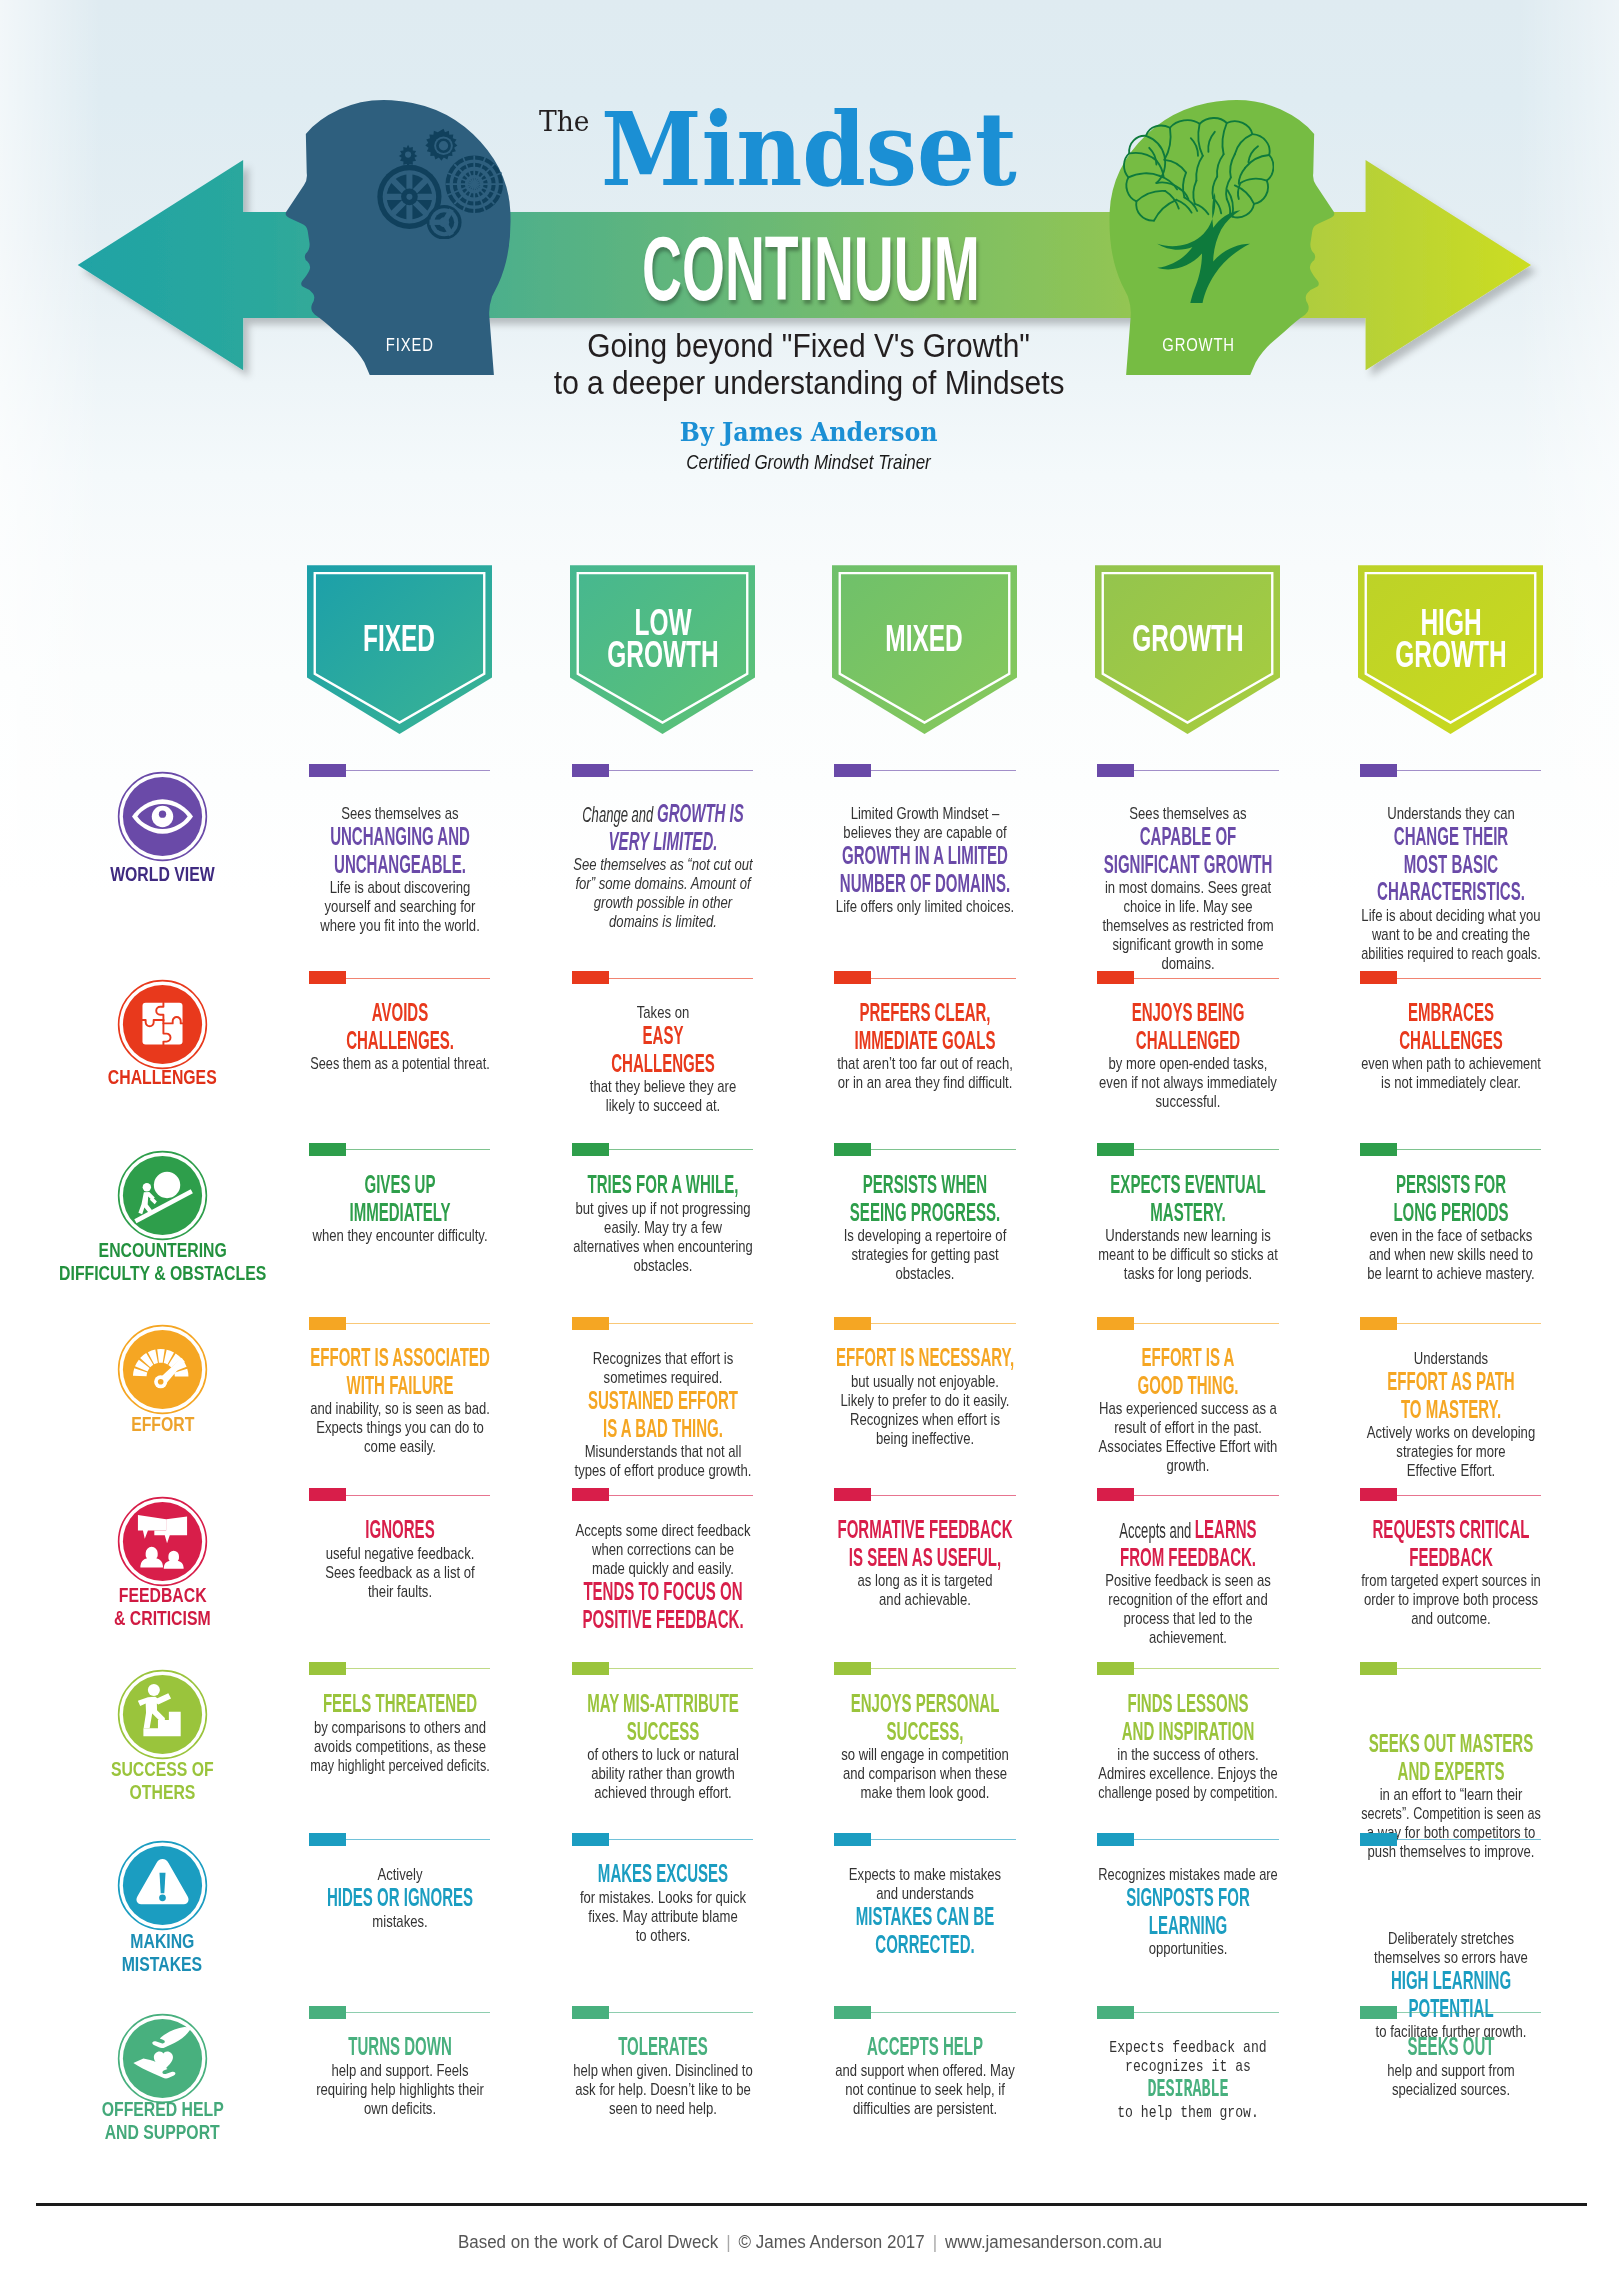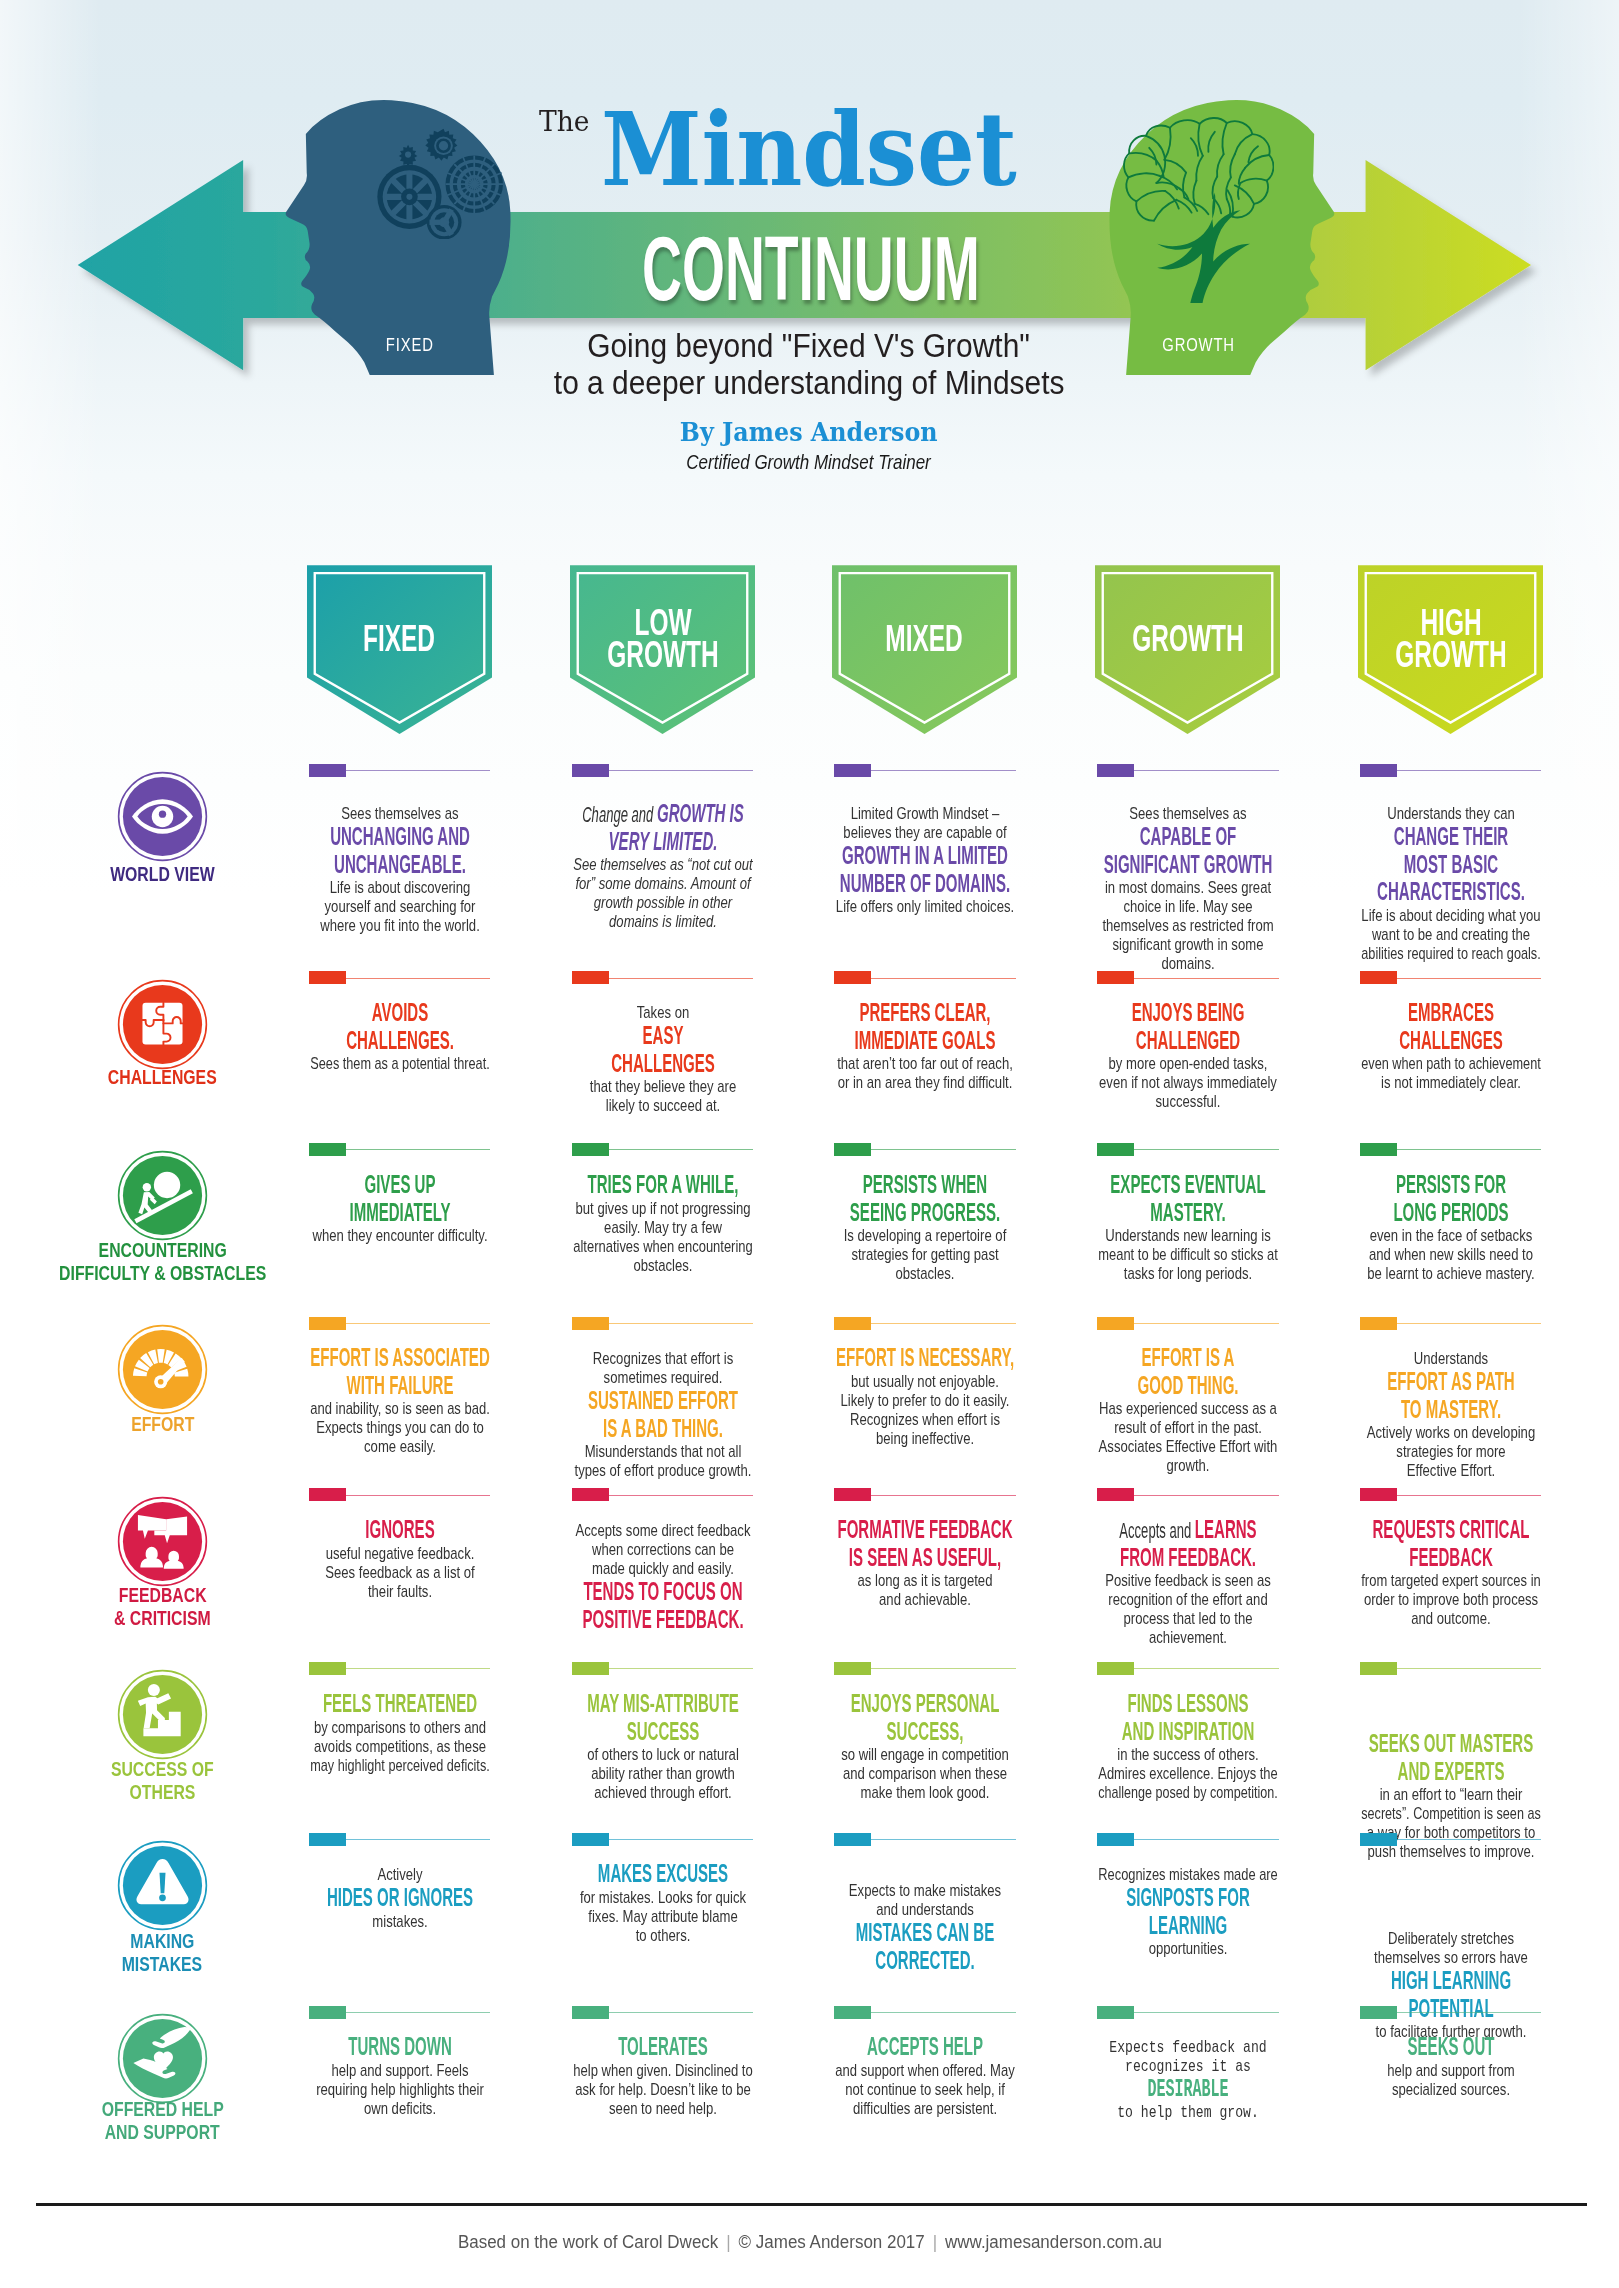--- a/index.html
+++ b/index.html
@@ -949,21 +949,21 @@
       </div>
       <div class="ln regline">
         <span class="inner" style="transform:translateX(-50%) scaleX(0.8);"><span class="reg">fixes. May attribute blame</span></span>
       </div>
       <div class="ln regline">
         <span class="inner" style="transform:translateX(-50%) scaleX(0.8);"><span class="reg">to others.</span></span>
       </div>
     </div>
 <div class="bar" style="left:834px;top:1833px;width:37px;background:#1b9dc1;"></div>
     <div class="barline" style="left:870px;top:1839px;width:146px;background:#1b9dc1;opacity:0.62;"></div>
-<div class="cell" style="left:832px;top:1864px;margin-top:16px;">
+<div class="cell" style="left:832px;top:1864px;">
       <div class="ln regline">
         <span class="inner" style="transform:translateX(-50%) scaleX(0.8);"><span class="reg">Expects to make mistakes</span></span>
       </div>
       <div class="ln regline">
         <span class="inner" style="transform:translateX(-50%) scaleX(0.8);"><span class="reg">and understands</span></span>
       </div>
       <div class="ln bldline">
         <span class="inner" style="transform:translateX(-50%) scaleX(0.578);"><span class="bld" style="color:#1b9dc1;">MISTAKES CAN BE</span></span>
       </div>
       <div class="ln bldline">

